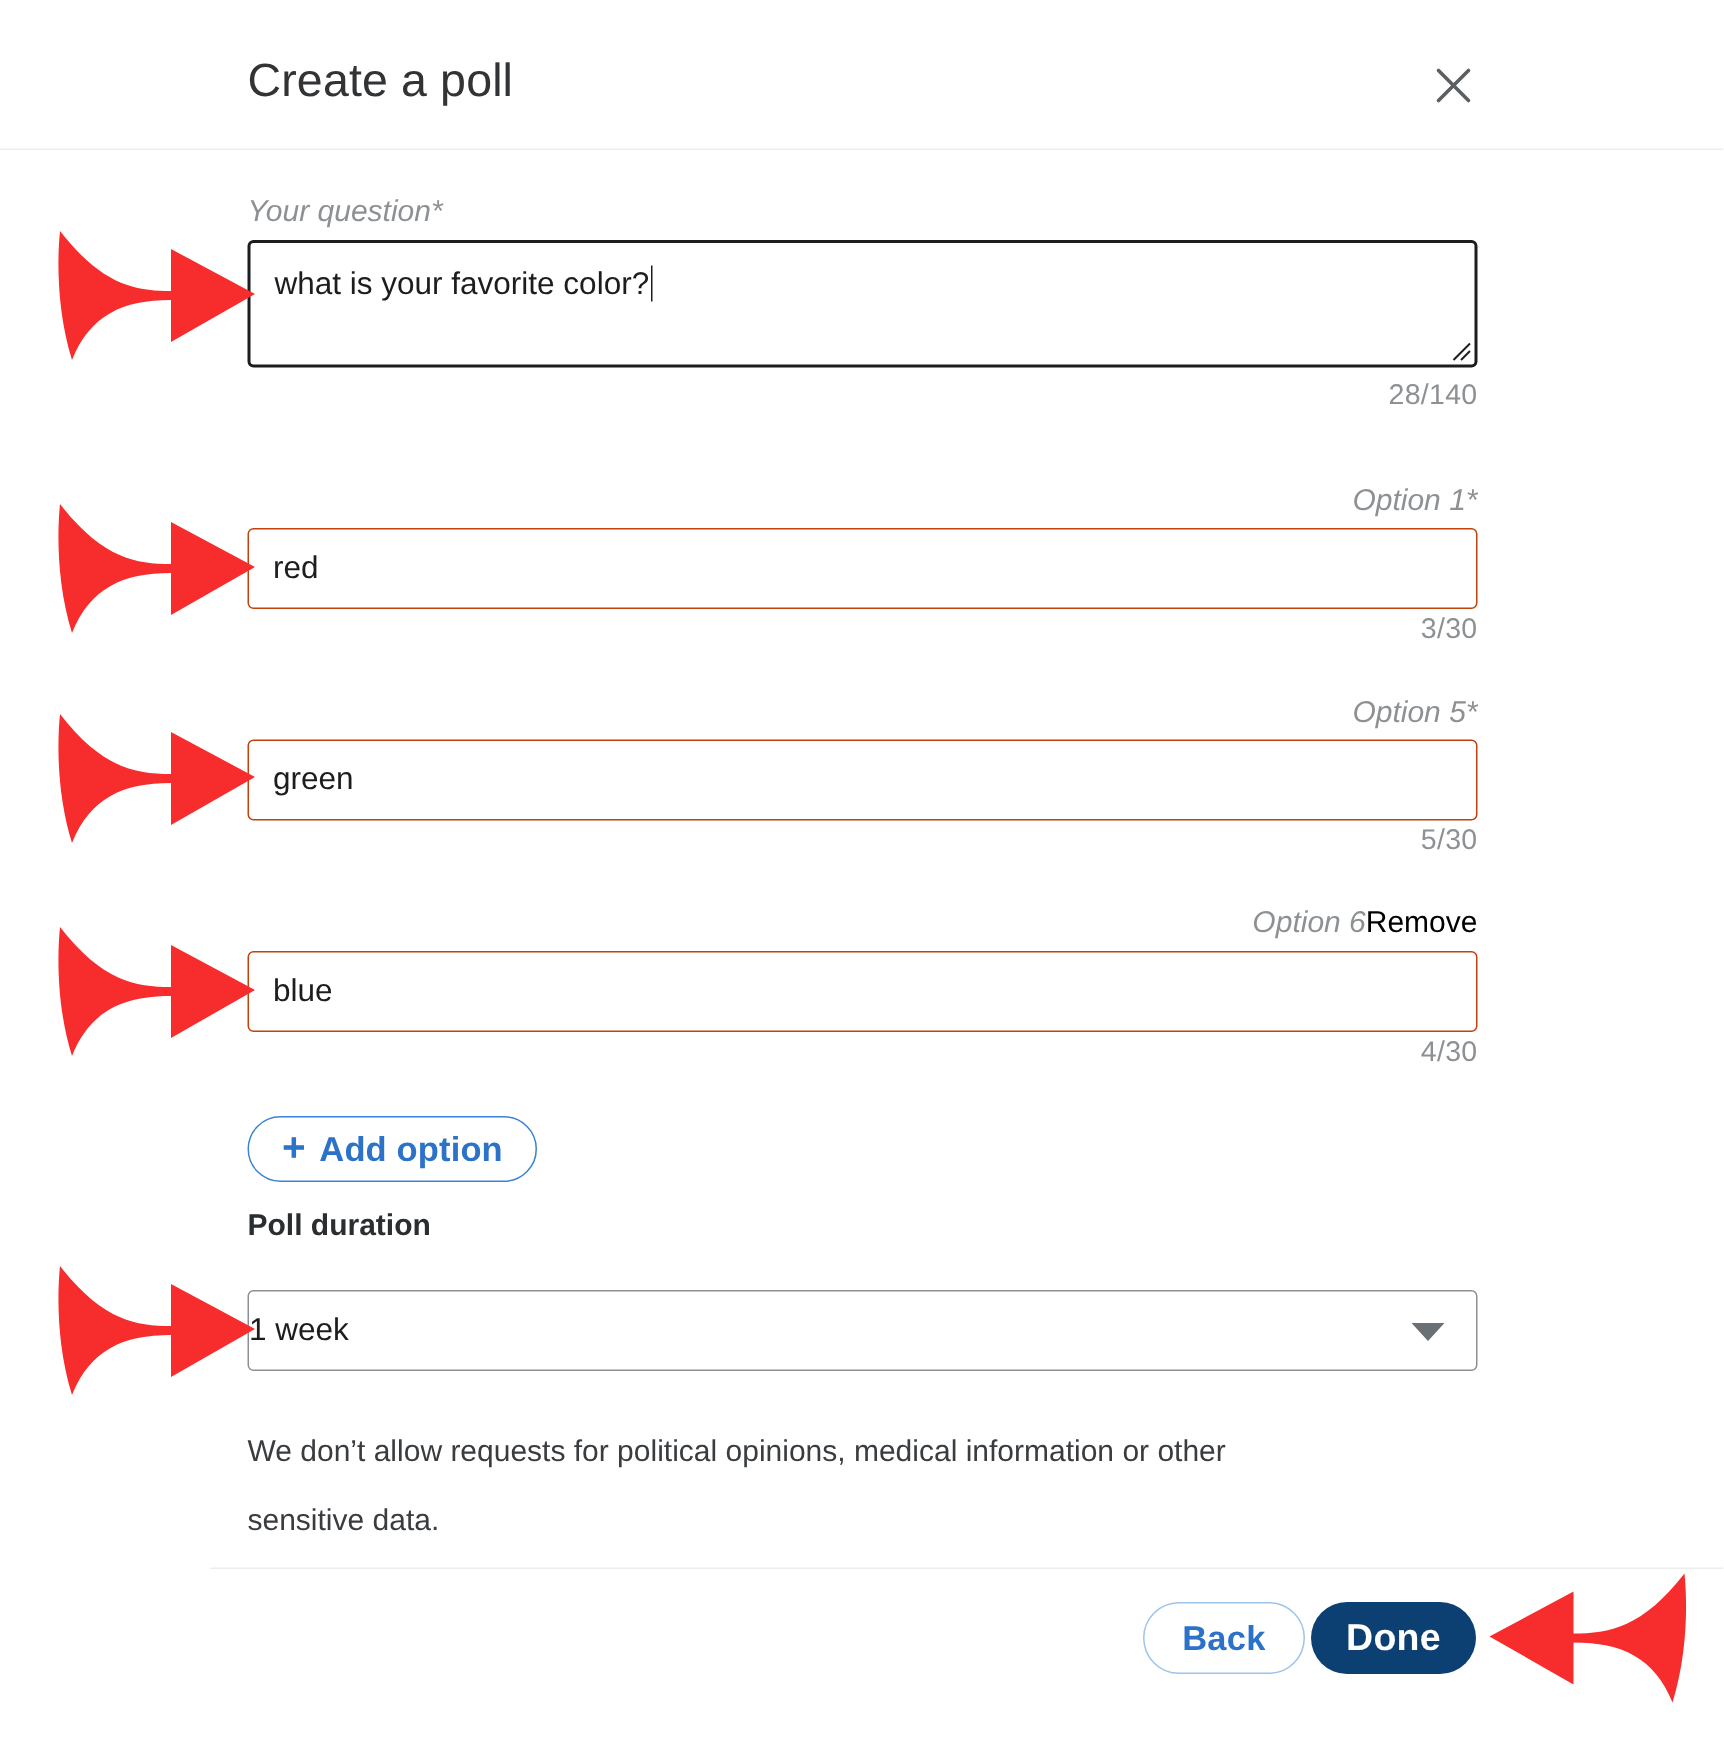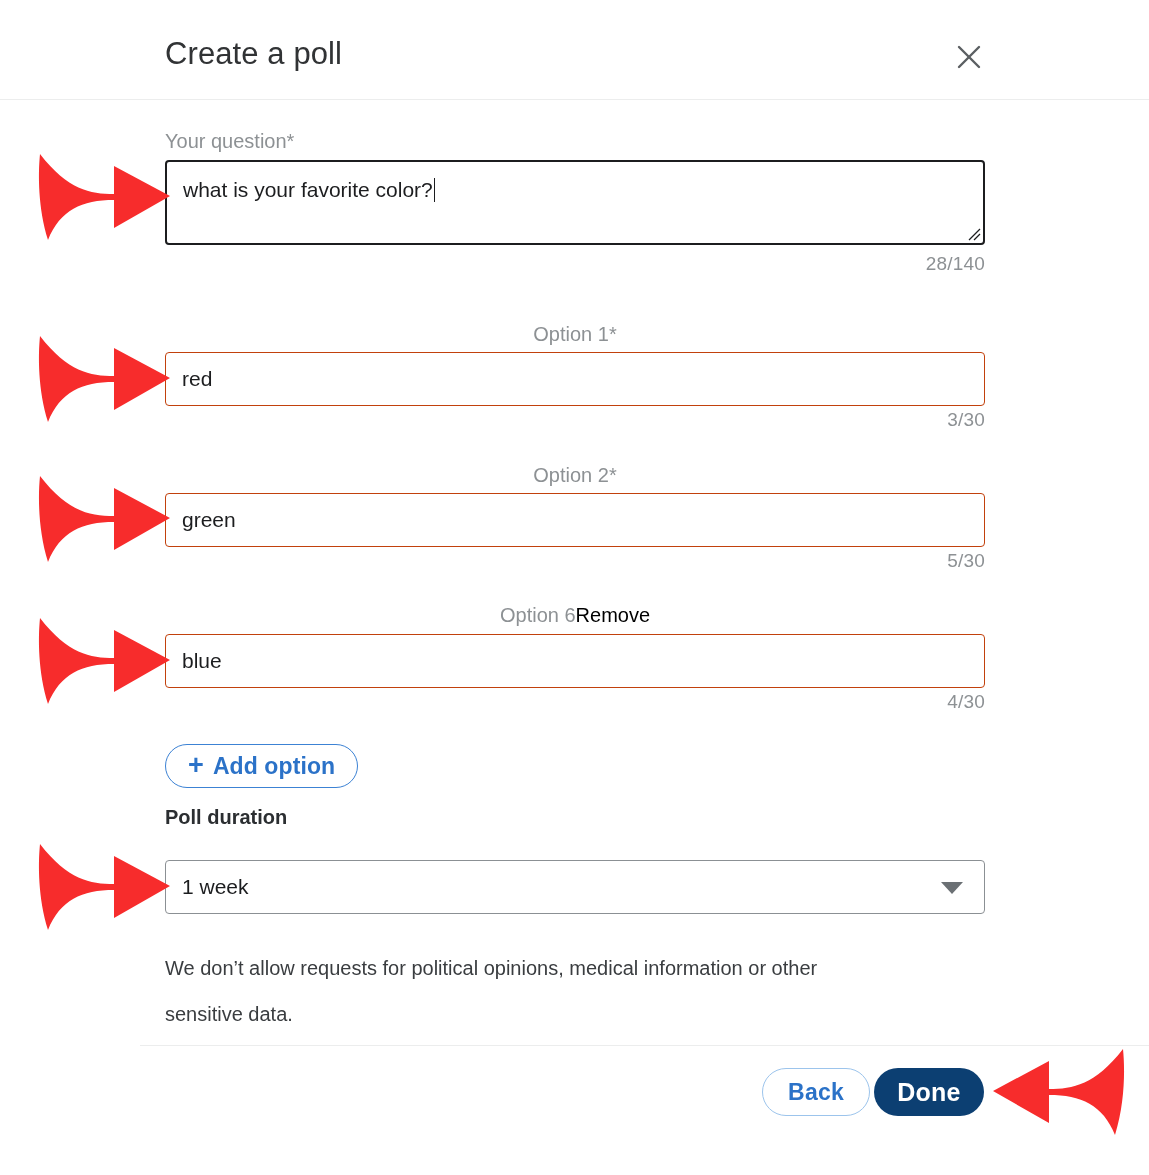--- a/index.html
+++ b/index.html
@@ -59,25 +59,26 @@
   .close-btn svg { display: block; }
 
   .field-block { position: absolute; left: 165px; width: 820px; }
 
   .field-label {
     font-size: 20px;
     color: #8d9194;
     font-weight: 400;
     line-height: 26px;
     display: block;
+    font-style: italic;
   }
   .label-row {
     display: flex;
     align-items: baseline;
-    justify-content: center;
+    justify-content: flex-end;
     width: 820px;
   }
   .remove-link {
     font-size: 20px;
     color: #000000;
     font-weight: 400;
     background: transparent;
     border: none;
     padding: 0;
     cursor: pointer;
@@ -178,21 +179,21 @@
   }
   .select-box {
     width: 820px;
     height: 54px;
     box-sizing: border-box;
     border: 1px solid #8b9094;
     border-radius: 4px;
     background: #ffffff;
     font-size: 21px;
     color: #1c1d1f;
-    padding: 0 16px;
+    padding: 0 0;
     font-family: "Liberation Sans", sans-serif;
     display: flex;
     align-items: center;
     cursor: pointer;
   }
   .select-arrow {
     position: absolute;
     right: 22px;
     top: 22px;
     width: 0; height: 0;
@@ -302,21 +303,21 @@
   </div>
   <div class="field-block" style="top:352px;">
     <input class="text-input" type="text" value="red" style="">
   </div>
   <div class="field-block" style="top:409px;">
     <span class="counter">3/30</span>
   </div>
 
   <div class="field-block" style="top:462px;">
     <div class="label-row">
-      <label class="field-label">Option 2*</label>
+      <label class="field-label">Option 5*</label>
     </div>
   </div>
   <div class="field-block" style="top:493px;">
     <input class="text-input" type="text" value="green" style="">
   </div>
   <div class="field-block" style="top:550px;">
     <span class="counter">5/30</span>
   </div>
 
   <div class="field-block" style="top:602px;">

